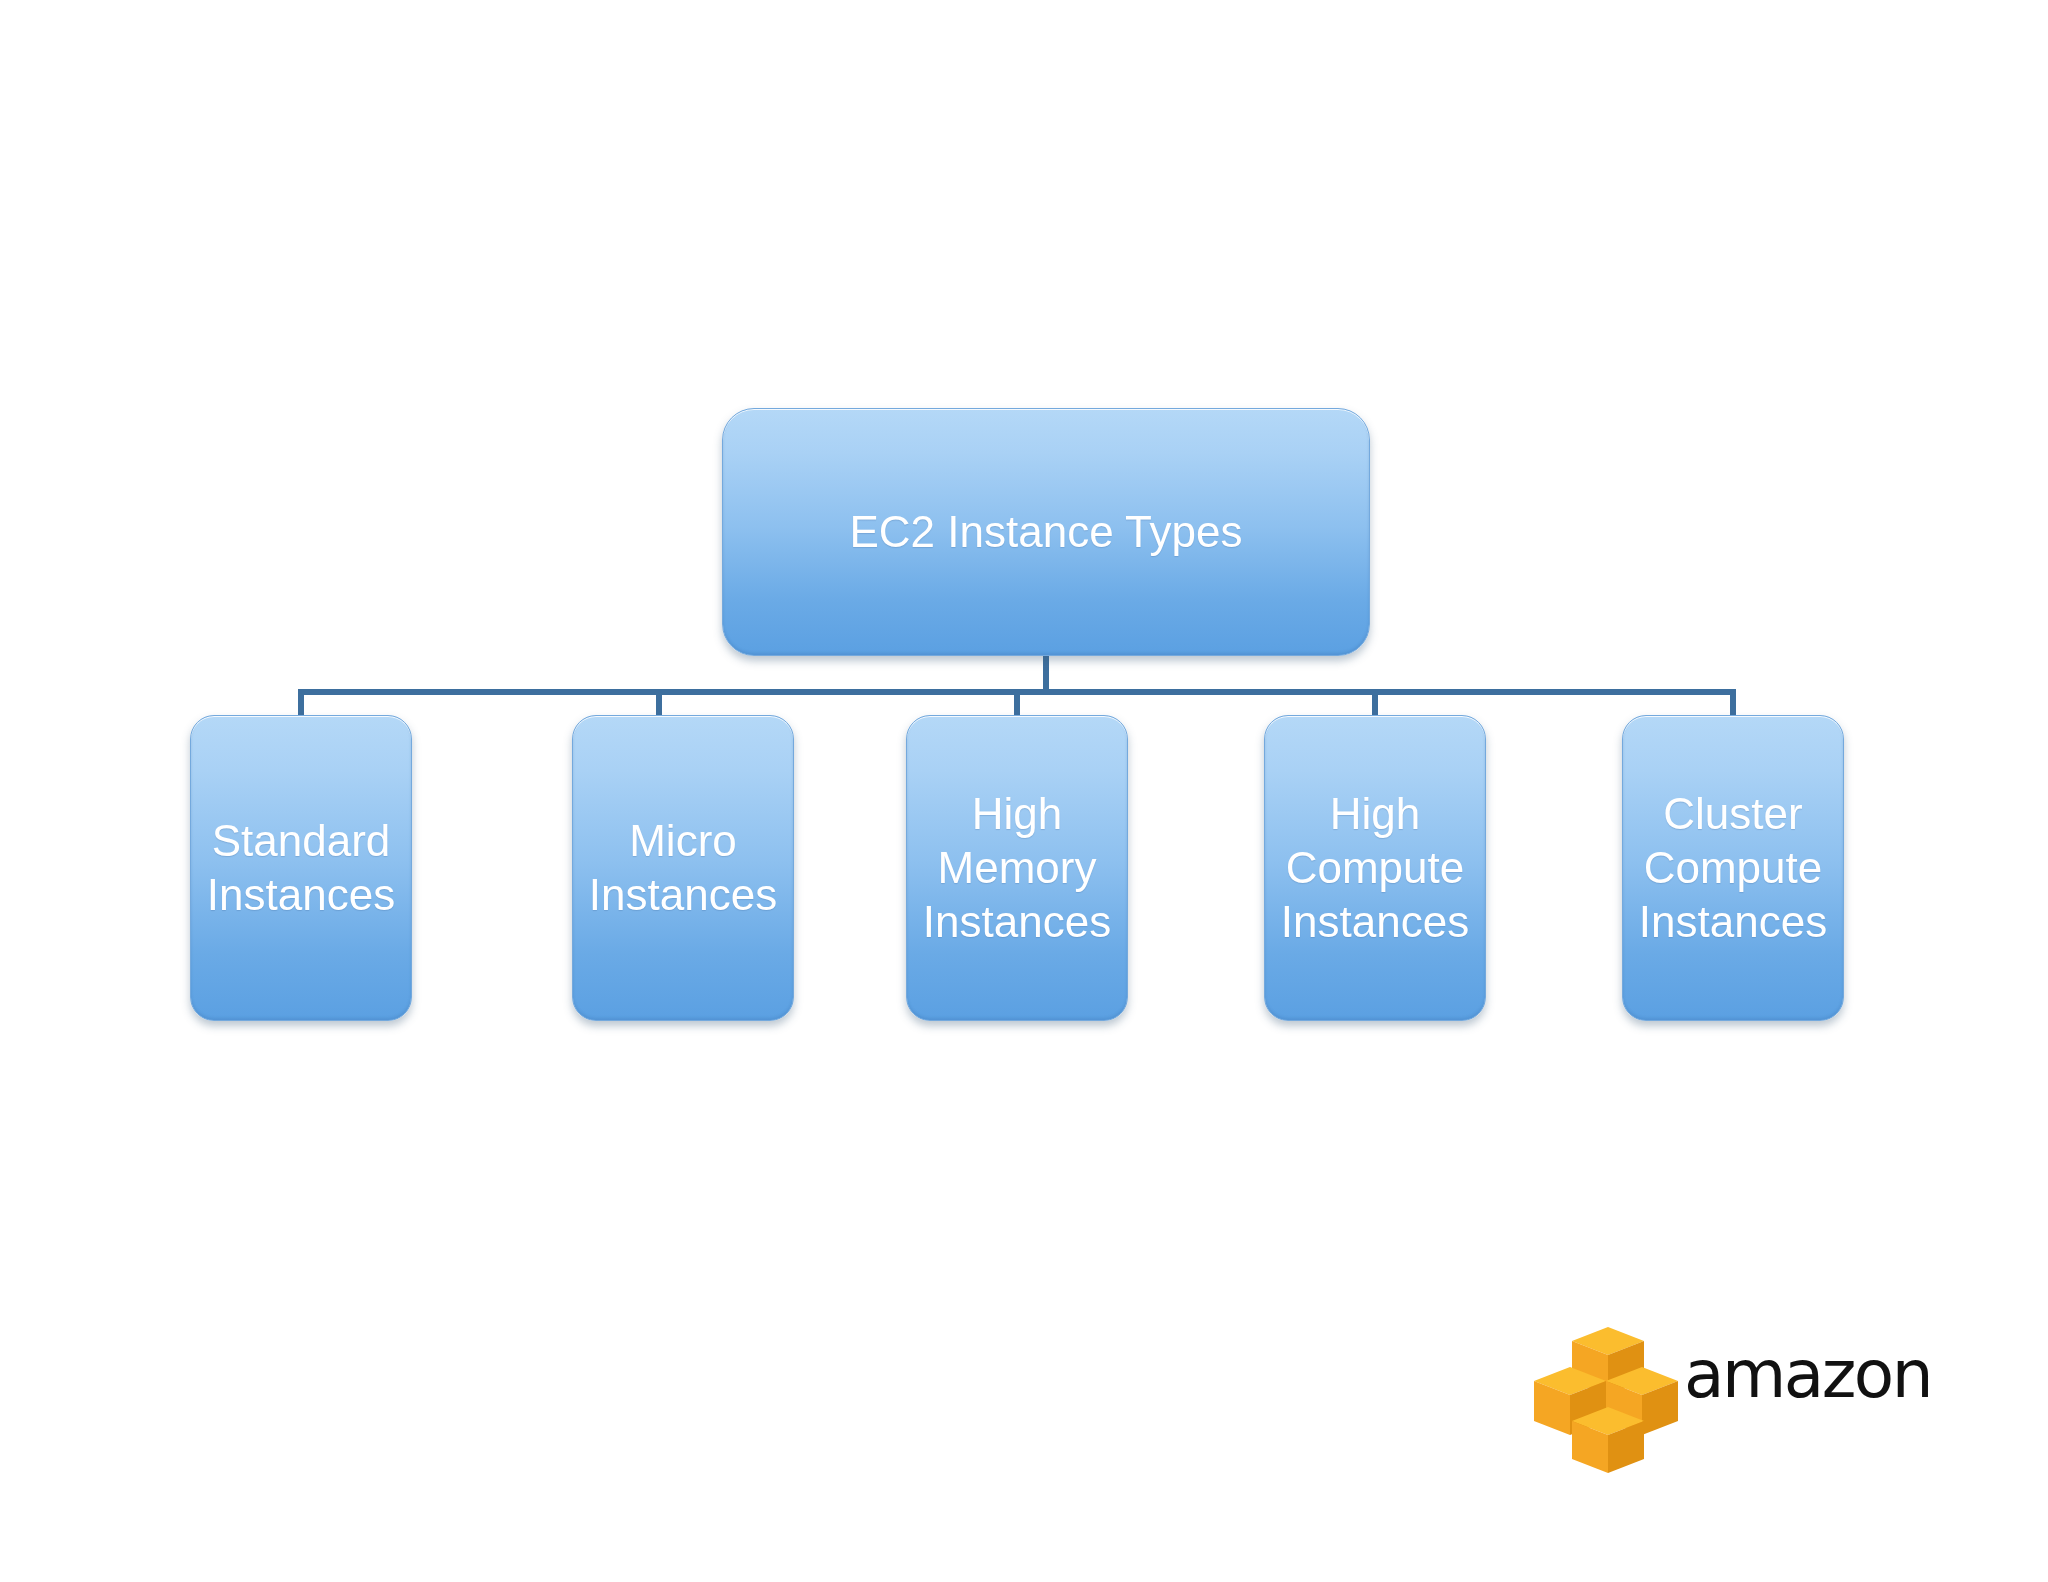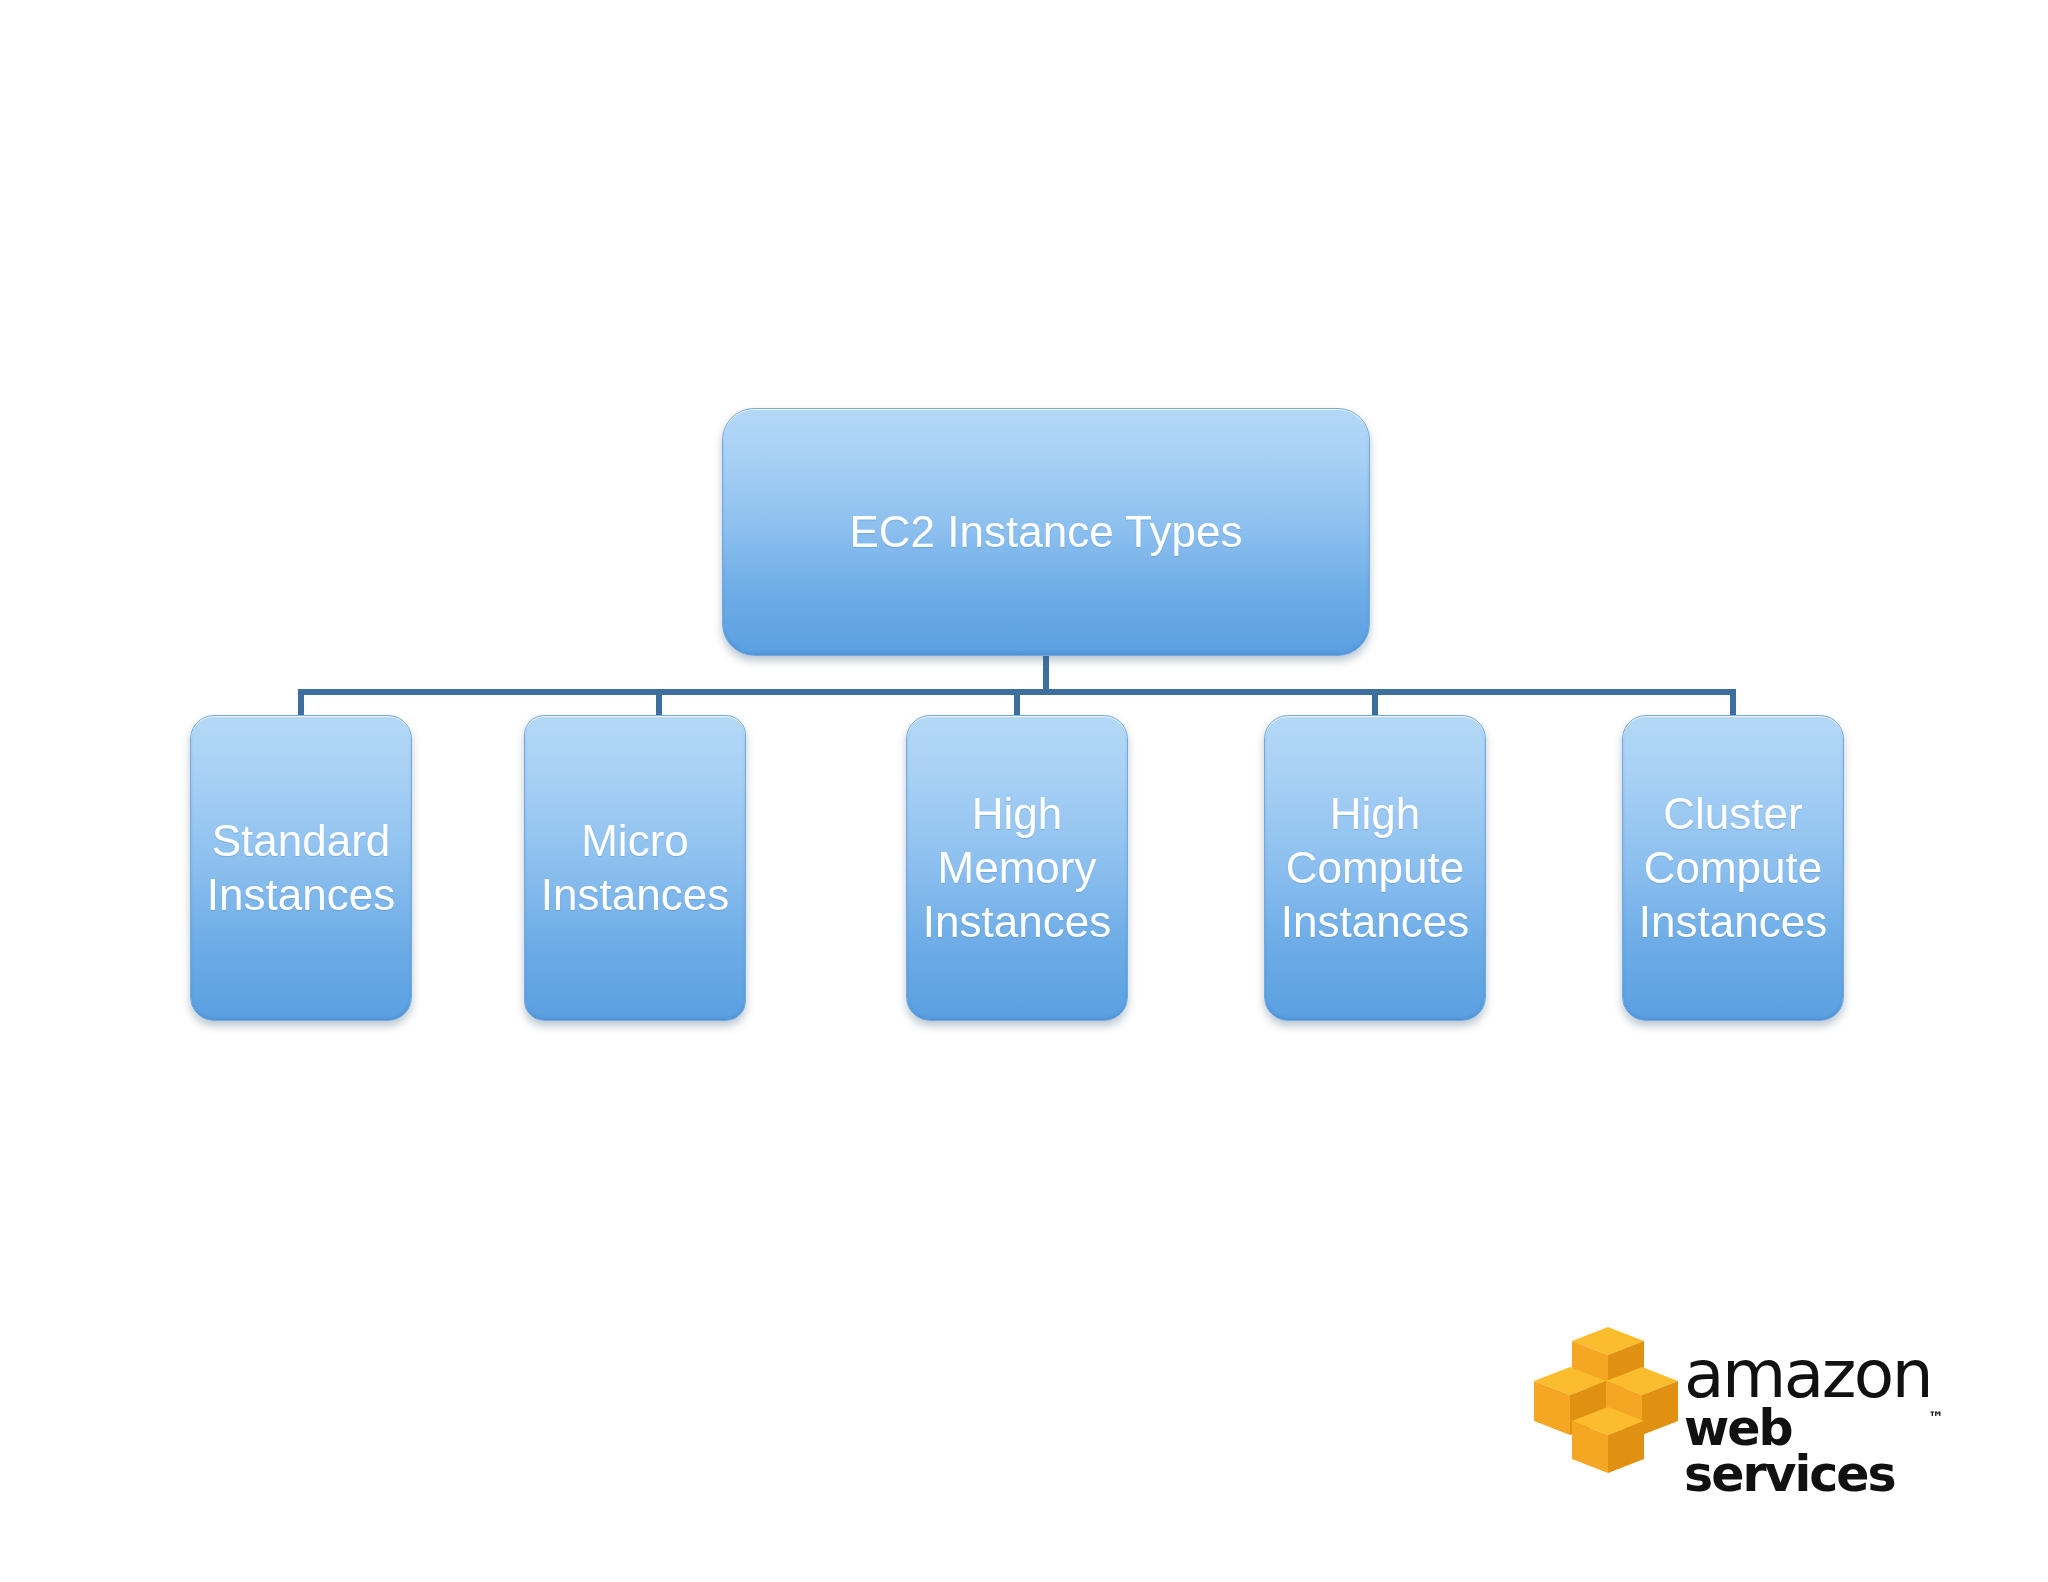--- a/index.html
+++ b/index.html
@@ -62,21 +62,21 @@
     border-radius: 32px;
   }
   .node-child {
     top: 715px;
     width: 222px;
     height: 306px;
     font-size: 44px;
     border-radius: 24px;
   }
   .child-0 { left: 190px; }
-  .child-1 { left: 524px; border-radius: 20px; }
+  .child-1 { left: 572px; }
   .child-2 { left: 906px; }
   .child-3 { left: 1264px; }
   .child-4 { left: 1622px; }
 
   
   #aws-logo {
     position: absolute;
     left: 1532px;
     top: 1325px;
     width: 410px;
@@ -182,21 +182,17 @@
 
       <g>
         <polygon points="76,82 112,96 76,110 40,96" fill="#fbbd2e"></polygon>
         <polygon points="40,96 76,110 76,148 40,134" fill="#f5a623"></polygon>
         <polygon points="112,96 112,134 76,148 76,110" fill="#e09112"></polygon>
       </g>
     </svg>
 
     <div class="wordmark">
       <div class="aws-amazon">amazon</div>
-      <div class="aws-ws-row">
-        <span class="aws-ws">web services</span>
-        <span class="aws-tm">™</span>
-      </div>
     </div>
 
   </div>
 
 </div>
 
 </body></html>

